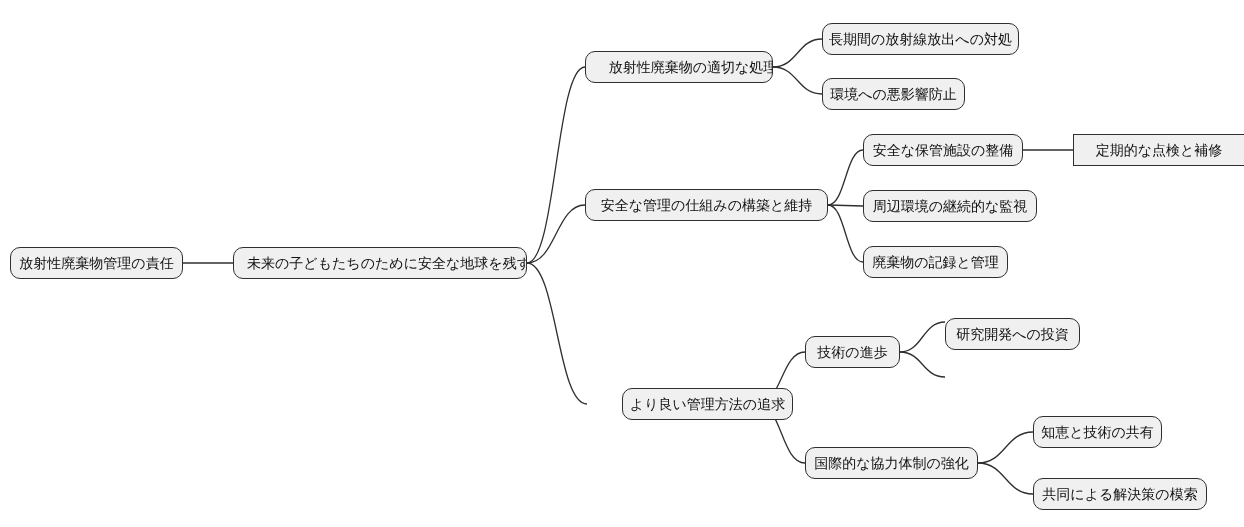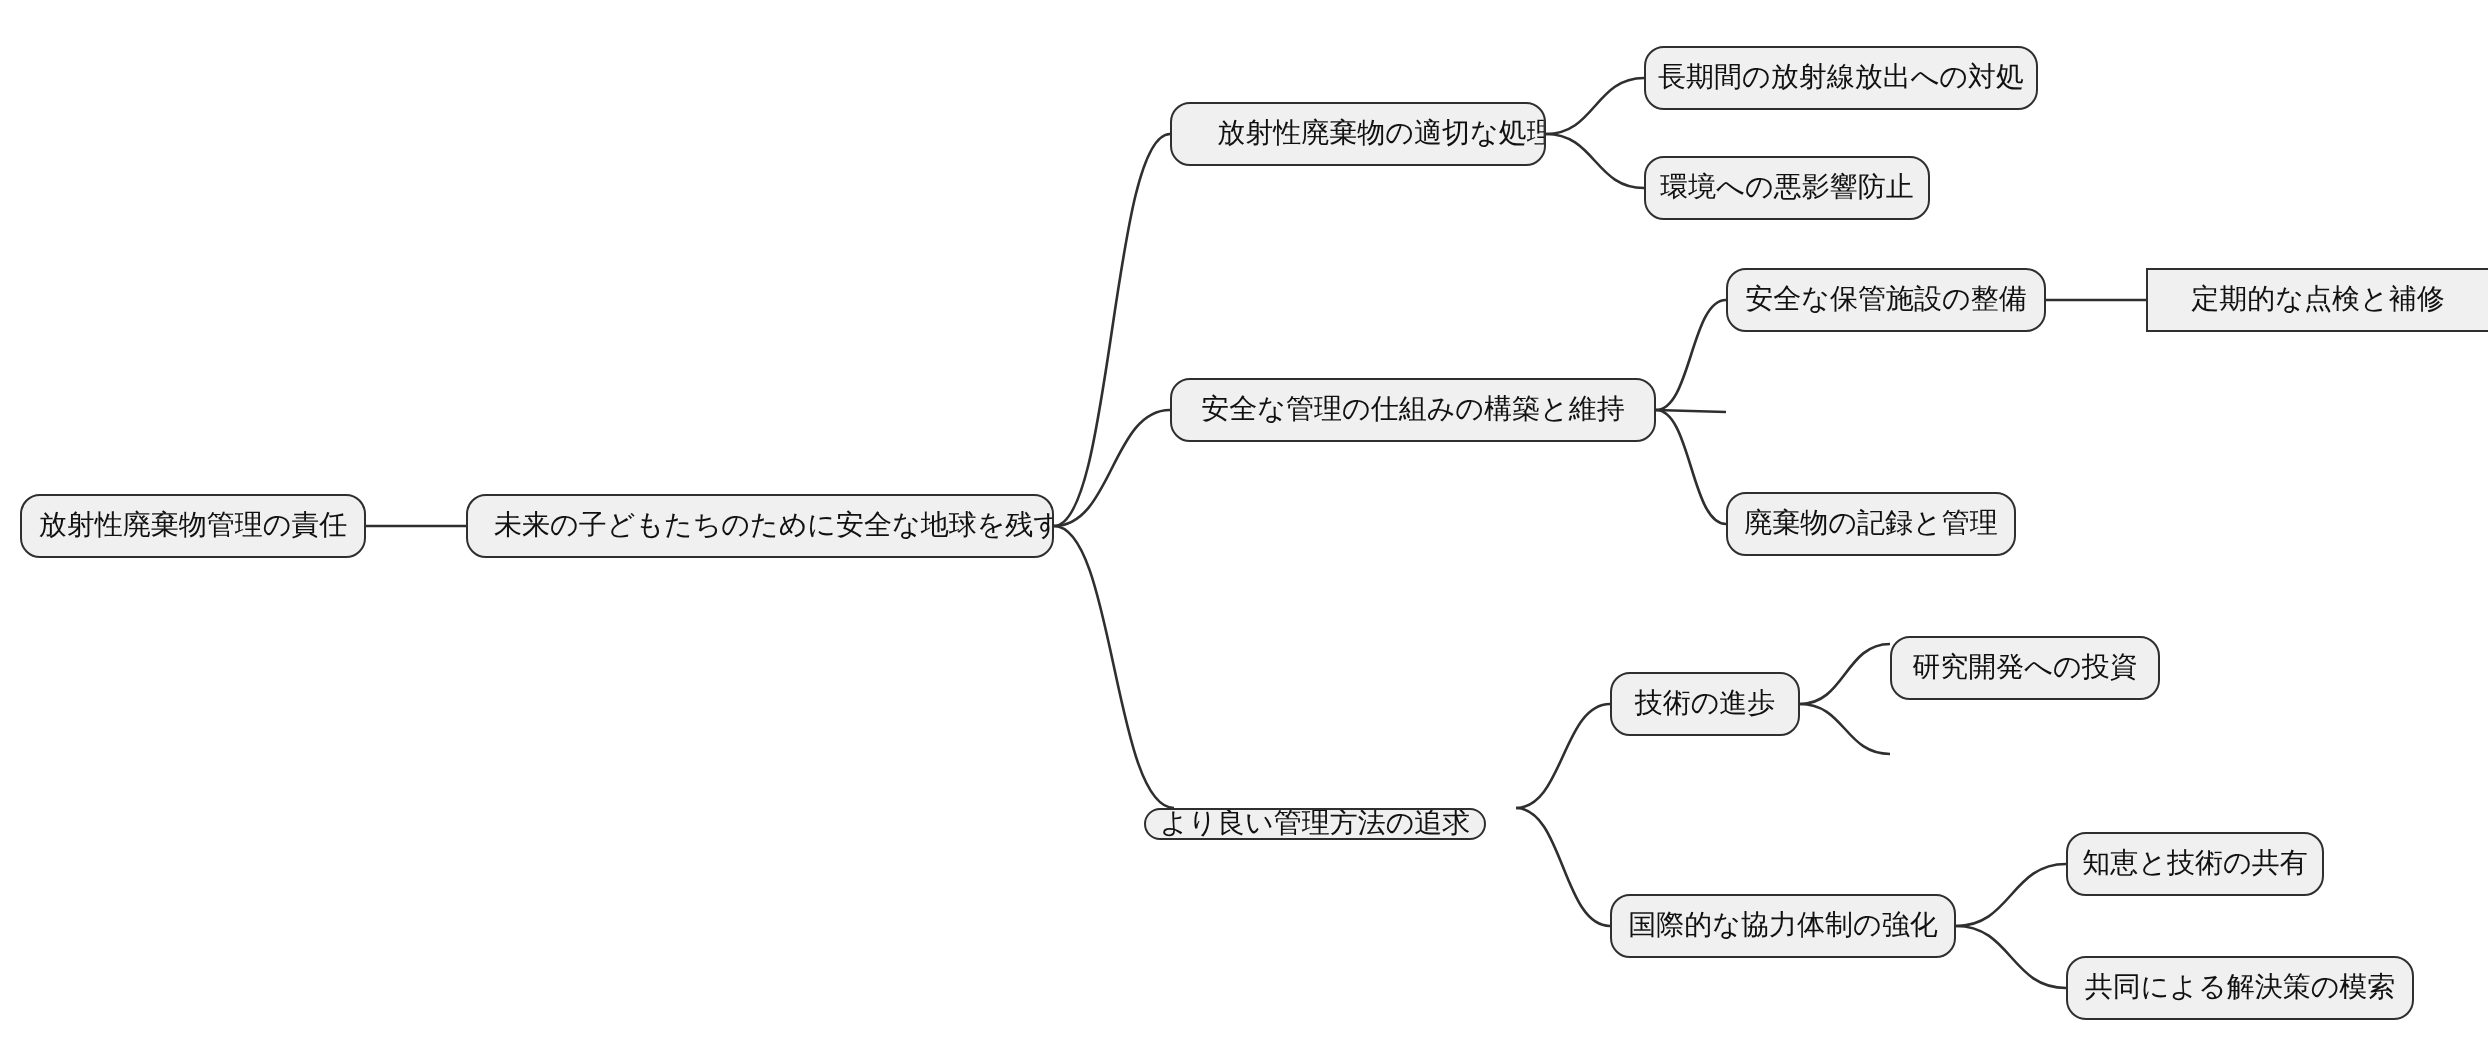--- a/index.html
+++ b/index.html
@@ -62,20 +62,21 @@
       <path d="M978 463 C1005.5 463 1005.5 494 1033 494" fill="none" stroke="#2f2f2f" stroke-width="1.3"></path>
     </svg>
 <div class="node" style="left: 10px; top: 247px; width: 173px; height: 32px; border-radius: 10px; font-size: 14px;">放射性廃棄物管理の責任</div>
     <div class="node" style="left: 233px; top: 247px; width: 294px; height: 32px; border-radius: 10px; font-size: 14px; padding-left: 18px;">未来の子どもたちのために安全な地球を残す</div>
     <div class="node" style="left: 585px; top: 51px; width: 188px; height: 32px; border-radius: 10px; font-size: 14px; padding-left: 28px;">放射性廃棄物の適切な処理</div>
     <div class="node" style="left: 822px; top: 23px; width: 197px; height: 32px; border-radius: 10px; font-size: 14px;">長期間の放射線放出への対処</div>
     <div class="node" style="left: 822px; top: 78px; width: 143px; height: 32px; border-radius: 10px; font-size: 14px;">環境への悪影響防止</div>
     <div class="node" style="left: 585px; top: 189px; width: 243px; height: 32px; border-radius: 10px; font-size: 14px;">安全な管理の仕組みの構築と維持</div>
     <div class="node" style="left: 863px; top: 134px; width: 160px; height: 32px; border-radius: 10px; font-size: 14px;">安全な保管施設の整備</div>
     <div class="node" style="left: 1073px; top: 134px; width: 172px; height: 32px; border-radius: 0; font-size: 14px;">定期的な点検と補修</div>
+    <div class="node" style="left: 863px; top: 190px; width: 174px; height: 32px; border-radius: 10px; font-size: 14px;">周辺環境の継続的な監視</div>
     <div class="node" style="left: 863px; top: 246px; width: 145px; height: 32px; border-radius: 10px; font-size: 14px; text-align: center;">廃棄物の記録と管理</div>
-    <div class="node" style="left: 572px; top: 388px; width: 171px; height: 16px; border-radius: 10px; font-size: 14px; margin-top: 16px;">より良い管理方法の追求</div>
+    <div class="node" style="left: 622px; top: 388px; width: 171px; height: 32px; border-radius: 10px; font-size: 14px;">より良い管理方法の追求</div>
     <div class="node" style="left: 805px; top: 336px; width: 95px; height: 32px; border-radius: 10px; font-size: 14px;">技術の進歩</div>
     <div class="node" style="left: 945px; top: 318px; width: 135px; height: 32px; border-radius: 10px; font-size: 14px;">研究開発への投資</div>
     <div class="node" style="left: 805px; top: 447px; width: 173px; height: 32px; border-radius: 10px; font-size: 14px;">国際的な協力体制の強化</div>
     <div class="node" style="left: 1033px; top: 416px; width: 129px; height: 32px; border-radius: 10px; font-size: 14px;">知恵と技術の共有</div>
     <div class="node" style="left: 1033px; top: 478px; width: 174px; height: 32px; border-radius: 10px; font-size: 14px;">共同による解決策の模索</div>
   </div>
 
 </body></html>

